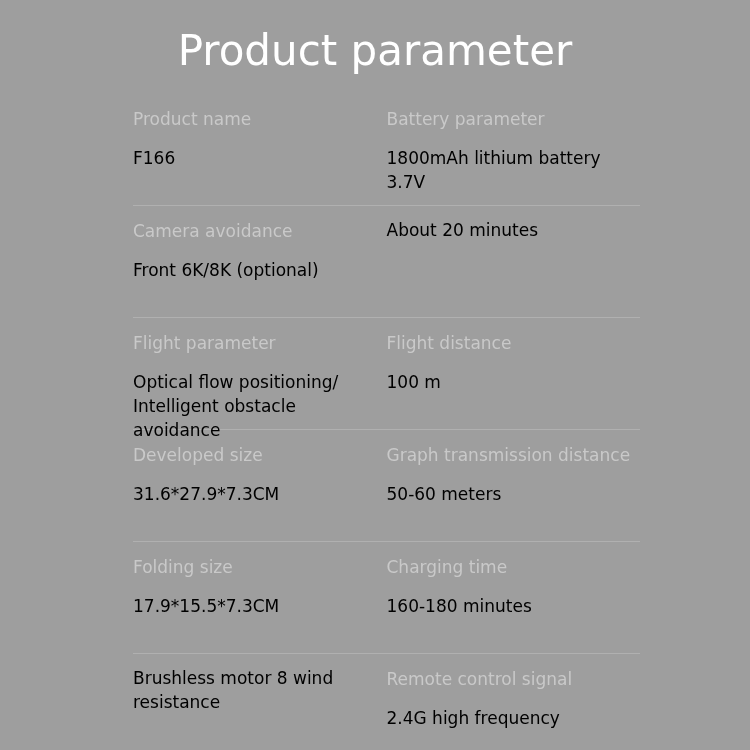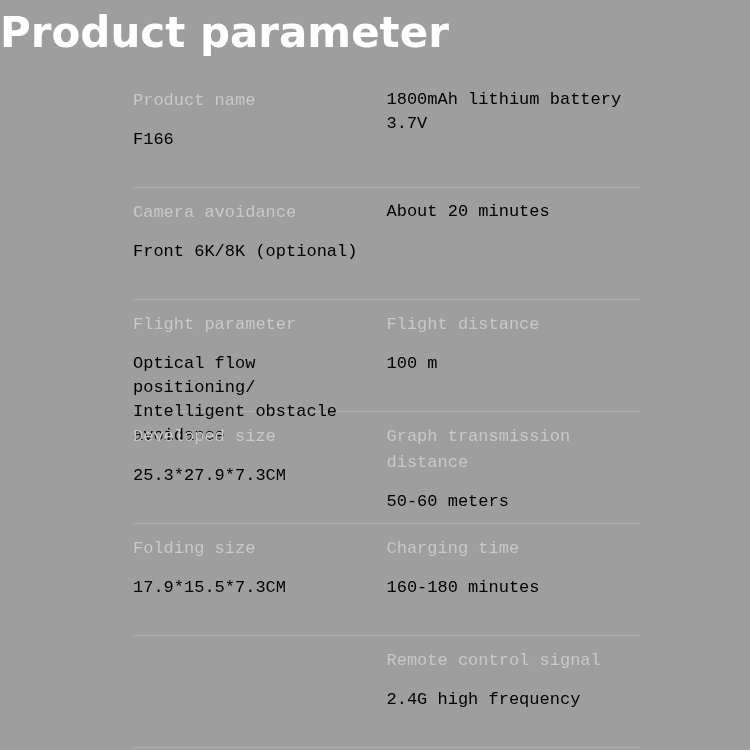--- a/index.html
+++ b/index.html
@@ -13,38 +13,38 @@
     font-family: "DejaVu Sans", sans-serif;
     overflow: hidden;
   }
   .page {
     position: relative;
     width: 750px;
     height: 750px;
     box-sizing: border-box;
   }
   .page-title {
+    text-align: center;
     color: #ffffff;
     font-size: 42px;
-    font-weight: bold;
+    font-weight: normal;
     letter-spacing: 0px;
-    padding-top: 8px;
+    padding-top: 26px;
     margin: 0;
     line-height: 1.2;
     font-family: "DejaVu Sans", sans-serif;
   }
   .spec-table {
     margin: 18px 110px 0 133px;
   }
   .spec-row {
     position: relative;
     border-bottom: 1px solid #b0b0b0;
     height: 112px;
     box-sizing: border-box;
-    font-family: Liberation Mono, monospace;
   }
   .spec-row:last-child {
     border-bottom: 1px solid #b0b0b0;
   }
   .cells {
     display: flex;
     flex-direction: row;
     padding-top: 12px;
   }
   .cell {
@@ -75,20 +75,21 @@
 
   <div class="spec-table">
 
     <div class="spec-row">
       <div class="cells">
         <div class="cell">
           <div class="cell-label">Product name</div>
           <div class="cell-value">F166</div>
         </div>
         <div class="cell">
+          <div class="cell-label">Battery parameter</div>
           <div class="cell-value">1800mAh lithium battery 3.7V</div>
         </div>
       </div>
     </div>
 
     <div class="spec-row">
       <div class="cells">
         <div class="cell">
           <div class="cell-label">Camera avoidance</div>
           <div class="cell-value">Front 6K/8K (optional)</div>
@@ -110,21 +111,21 @@
           <div class="cell-label">Flight distance</div>
           <div class="cell-value">100 m</div>
         </div>
       </div>
     </div>
 
     <div class="spec-row">
       <div class="cells">
         <div class="cell">
           <div class="cell-label">Developed size</div>
-          <div class="cell-value">25.3*27.9*7.3CM</div>
+          <div class="cell-value">31.6*27.9*7.3CM</div>
         </div>
         <div class="cell">
           <div class="cell-label">Graph transmission distance</div>
           <div class="cell-value">50-60 meters</div>
         </div>
       </div>
     </div>
 
     <div class="spec-row">
       <div class="cells">
@@ -135,20 +136,22 @@
         <div class="cell">
           <div class="cell-label">Charging time</div>
           <div class="cell-value">160-180 minutes</div>
         </div>
       </div>
     </div>
 
     <div class="spec-row">
       <div class="cells">
         <div class="cell">
+          <div class="cell-value">Brushless motor 8 wind
+resistance</div>
         </div>
         <div class="cell">
           <div class="cell-label">Remote control signal</div>
           <div class="cell-value">2.4G high frequency</div>
         </div>
       </div>
     </div>
 
   </div>
 </div>

